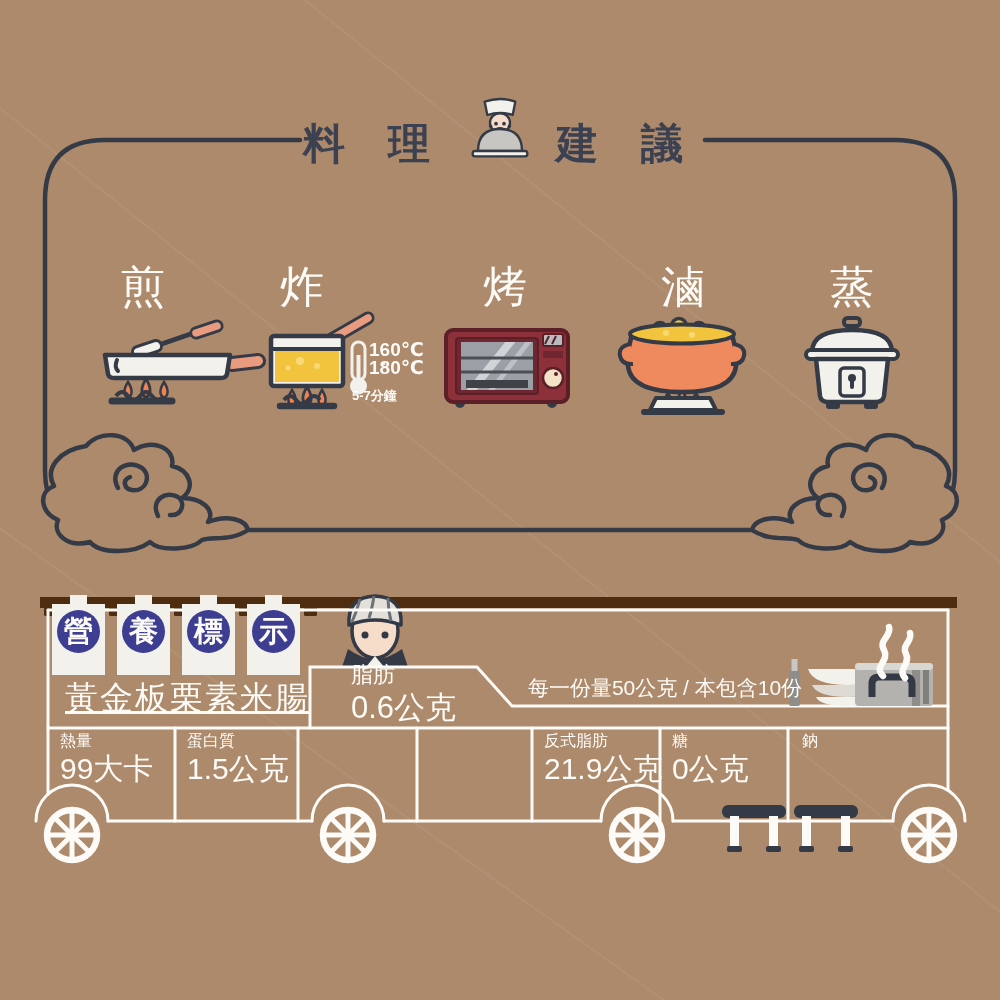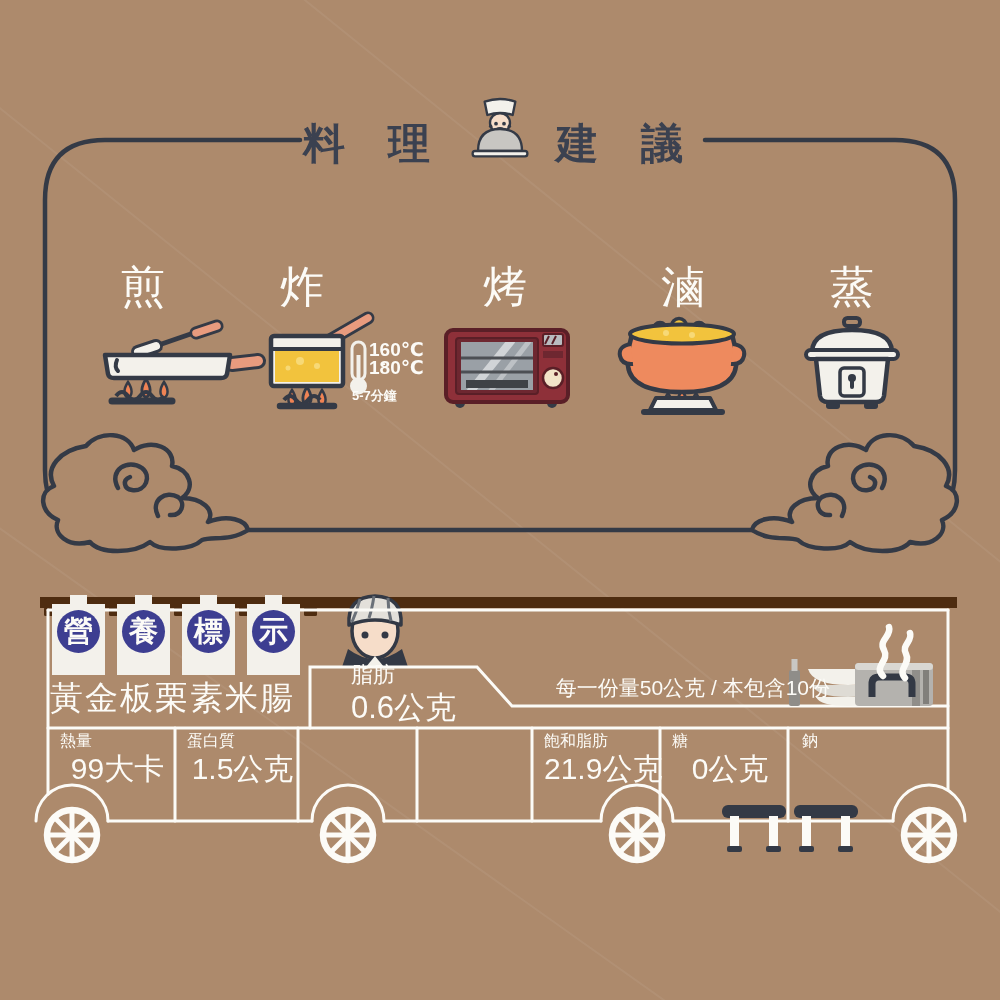--- a/index.html
+++ b/index.html
@@ -15,29 +15,29 @@
   
   .method-label{position:absolute;top:258px;font-size:44px;font-weight:500;color:#fcfbf7;transform:translateX(-50%);}
   
   .temp-txt{position:absolute;font-weight:700;color:#fcfbf7;line-height:1;}
   
   .flag{position:absolute;top:604px;width:53px;height:71px;background:#f3f1eb;z-index:4;}
   .flag::before{content:"";position:absolute;top:-9px;left:18px;width:17px;height:12px;background:#f3f1eb;}
   .flag .circle{margin:6px auto 0;width:43px;height:43px;border-radius:50%;background:#3d3e91;
     display:flex;align-items:center;justify-content:center;}
   .flag .circle span{font-size:29px;font-weight:600;color:#fcfbf7;}
-  .product-name{position:absolute;left:50px;top:676px;width:260px;text-align:left;
-    font-size:33px;letter-spacing:2px;white-space:nowrap;}
+  .product-name{position:absolute;left:50px;top:676px;width:260px;text-align:right;
+    font-size:33px;letter-spacing:2px;white-space:nowrap;text-decoration:underline;}
   .fat-block{position:absolute;left:351px;top:664px;line-height:1;}
   .fat-block .lbl{font-size:22px;}
   .fat-block .val{font-size:31px;margin-top:6px;}
-  .serving{position:absolute;left:500px;top:674px;width:330px;text-align:right;font-size:21px;white-space:nowrap;}
+  .serving{position:absolute;left:500px;top:674px;width:330px;text-align:center;font-size:21px;white-space:nowrap;}
   .cell{position:absolute;top:733px;line-height:1;}
   .cell .lbl{font-size:16px;}
-  .cell .val{font-size:30px;margin-top:5px;white-space:nowrap;text-align:center;}
+  .cell .val{font-size:30px;margin-top:5px;white-space:nowrap;}
 </style>
 </head>
 <body>
 
 <div class="canvas">
 
   <svg width="1000" height="1000" viewBox="0 0 1000 1000">
     <g stroke="rgba(255,255,255,0.06)" stroke-width="2">
       <line x1="-60" y1="60" x2="1060" y2="960"></line>
       <line x1="280" y1="-20" x2="1060" y2="610"></line>
@@ -301,21 +301,21 @@
 
   <div class="cell" style="left:60px;width:115px">
     <div class="lbl">熱量</div>
     <div class="val">99大卡</div>
   </div>
   <div class="cell" style="left:187px;width:111px">
     <div class="lbl">蛋白質</div>
     <div class="val">1.5公克</div>
   </div>
   <div class="cell" style="left:544px;width:116px">
-    <div class="lbl">飽和脂肪</div>
+    <div class="lbl">反式脂肪</div>
     <div class="val">21.9公克</div>
   </div>
   <div class="cell" style="left:672px;width:116px">
     <div class="lbl">糖</div>
     <div class="val">0公克</div>
   </div>
   <div class="cell" style="left:802px;width:146px">
     <div class="lbl">鈉</div>
   </div>
 

